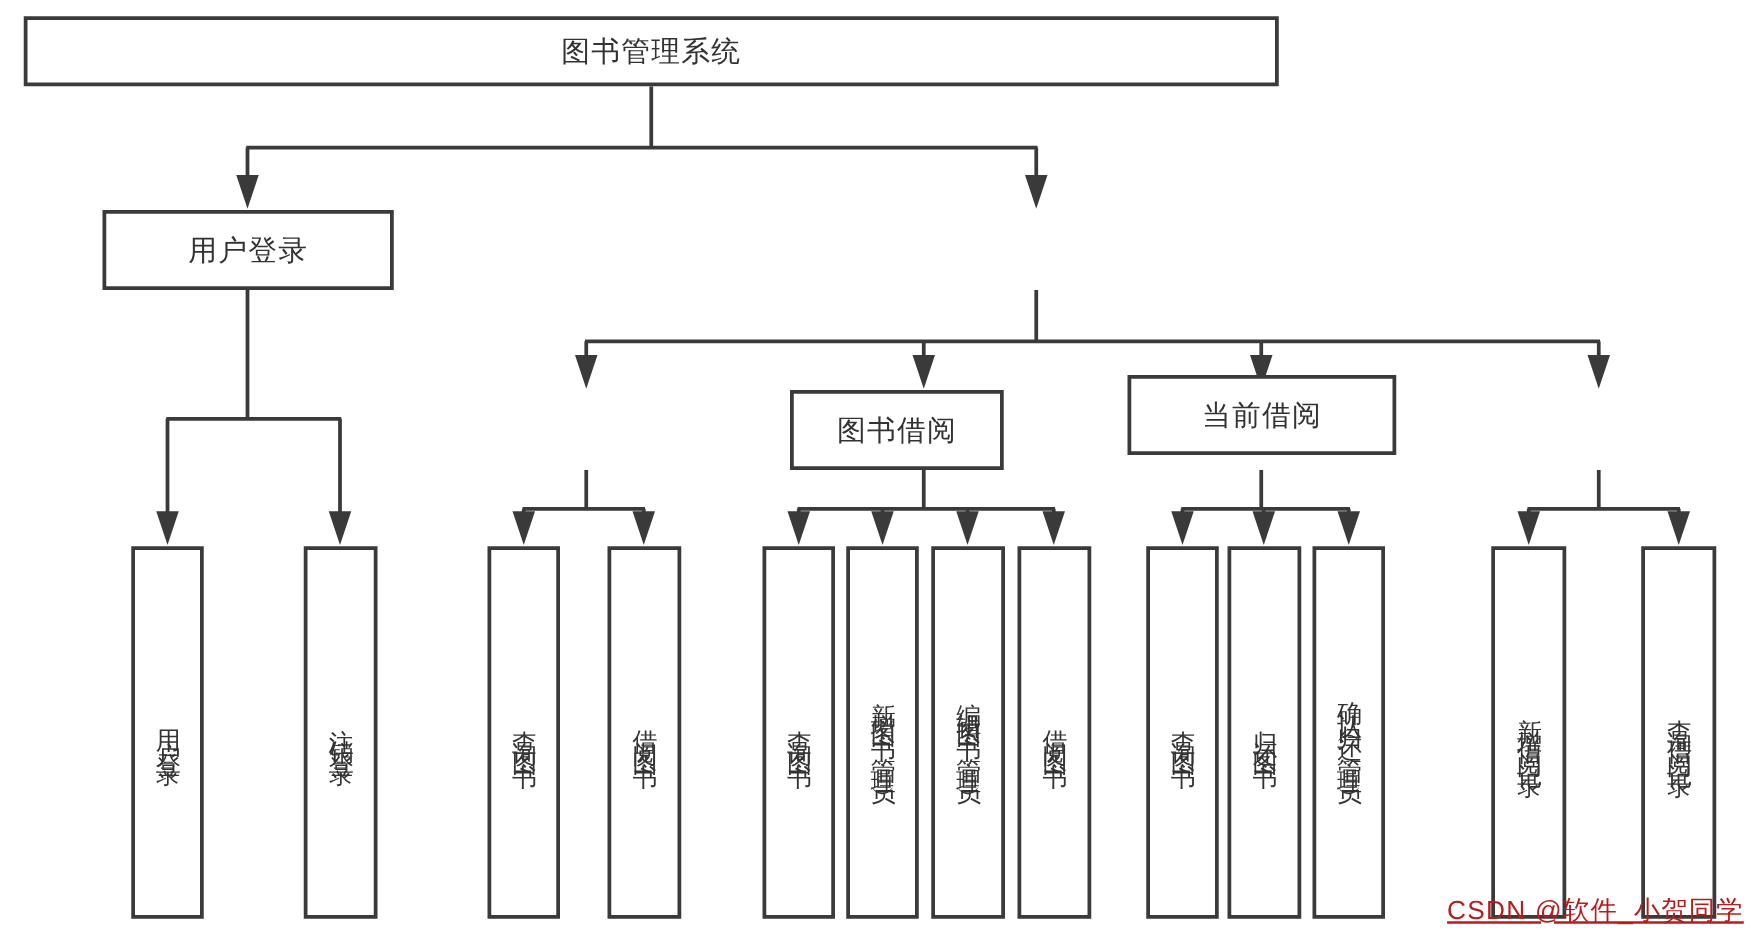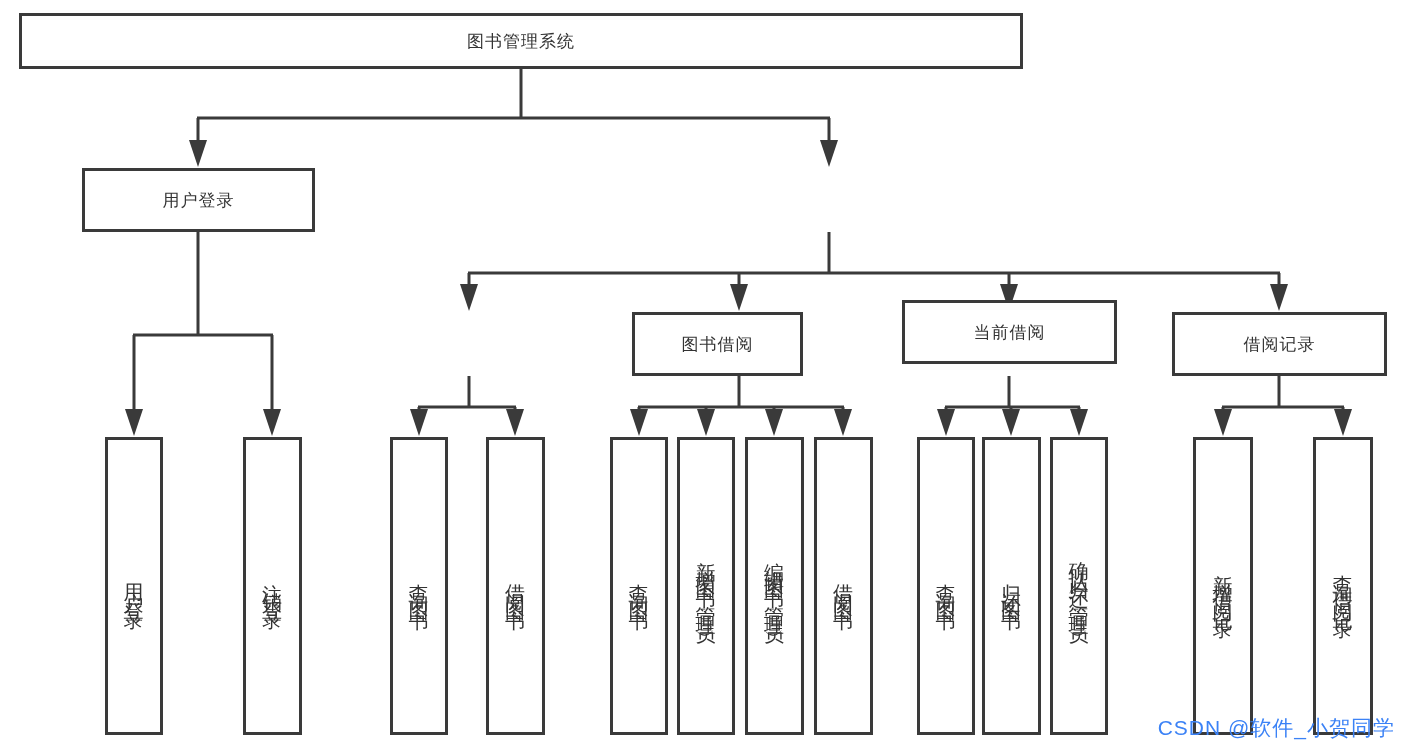--- a/index.html
+++ b/index.html
@@ -26,41 +26,42 @@
     box-sizing: border-box;
     border: 3px solid #3a3a3a;
     background: #ffffff;
     display: flex;
     align-items: center;
     justify-content: center;
     color: #333333;
     z-index: 2;
   }
   .node.h {
-    font-size: 17px;
+    font-size: 23px;
     letter-spacing: 1px;
     white-space: nowrap;
   }
   .node.v .vtext {
     writing-mode: vertical-rl;
     text-orientation: mixed;
     font-size: 20px;
     line-height: 1;
     letter-spacing: 9px;
     color: #333333;
   }
   #watermark {
     position: absolute;
     right: 10px;
     bottom: 5px;
     font-size: 21px;
-    color: #3b82f6;
+    color: #b91c1c;
     letter-spacing: 1px;
     z-index: 3;
     white-space: nowrap;
+    text-decoration: underline;
   }
   
   #root-box        { left: 19px;  top: 13px;  width: 1004px; height: 56px; }
   #branch-login    { left: 82px;  top: 168px; width: 233px;  height: 64px; }
   #branch-bookmgmt { left: 711px; top: 168px; width: 236px;  height: 64px; }
   #branch-newbook  { left: 362px; top: 312px; width: 215px;  height: 64px; }
   #branch-borrow   { left: 632px; top: 312px; width: 171px;  height: 64px; }
   #branch-current  { left: 902px; top: 300px; width: 215px;  height: 64px; }
   #branch-records  { left: 1172px;top: 312px; width: 215px;  height: 64px; }
   .leaf { top: 437px; height: 298px; }
@@ -137,23 +138,20 @@
   <div class="node h" id="branch-login">
     <span>用户登录</span>
   </div>
 
   <div class="node h" id="branch-borrow">
     <span>图书借阅</span>
   </div>
   <div class="node h" id="branch-current">
     <span>当前借阅</span>
   </div>
-  <div class="node h" id="branch-records">
-    <span>借阅记录</span>
-  </div>
 
   <div class="node v leaf" id="leaf-user-login">
     <span class="vtext">用户登录</span>
   </div>
   <div class="node v leaf" id="leaf-logout">
     <span class="vtext">注销登录</span>
   </div>
 
   <div class="node v leaf" id="leaf-nb-query">
     <span class="vtext">查询图书</span>

